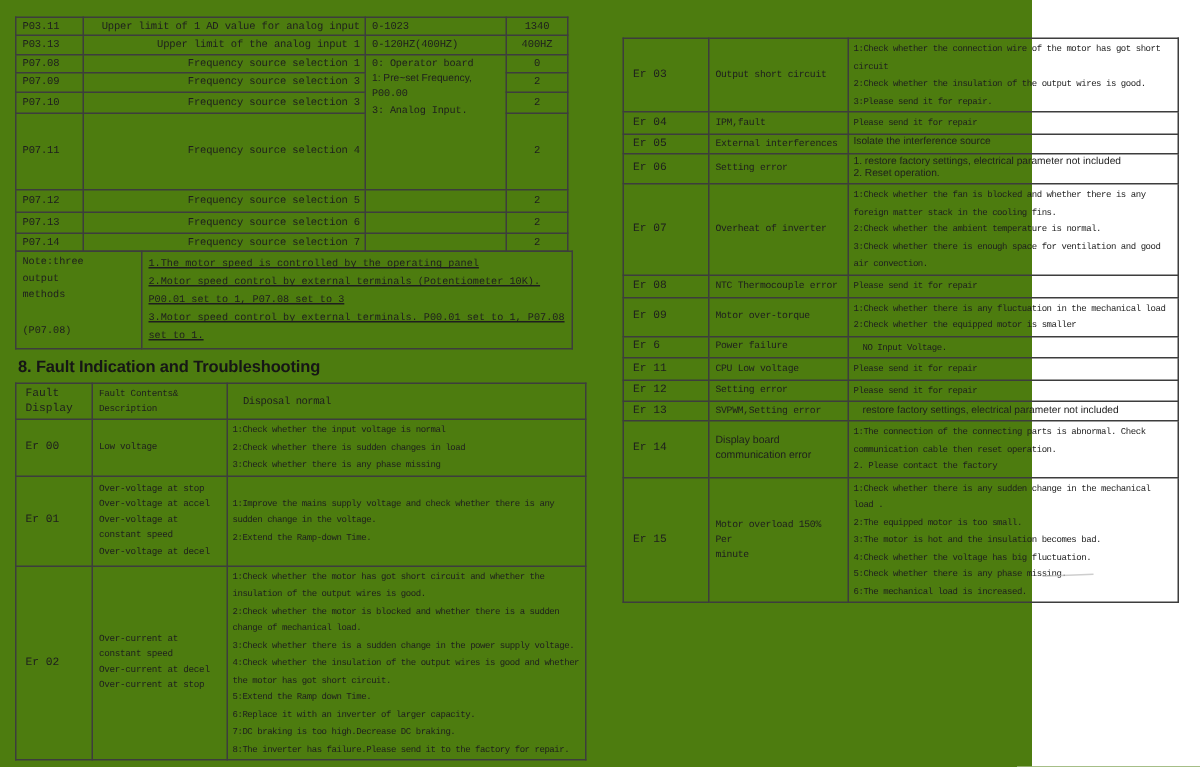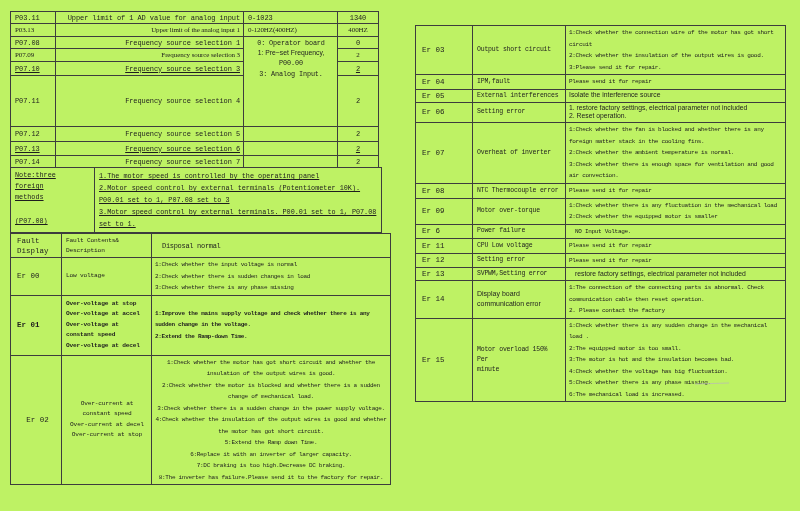--- a/index.html
+++ b/index.html
@@ -5,45 +5,45 @@
   * { box-sizing: border-box; margin: 0; padding: 0; }
   body {
     width: 800px; height: 511px;
     background: #ffffff;
     font-family: "Liberation Mono", monospace;
     color: #1e1e1e;
     overflow: hidden;
   }
   .page {
     position: relative;
-    width: 800px; height: 511px;
-    background: #bef264;
+    width: 688px; height: 511px;
+    background: #4d7c0f;
     padding: 11px 0 0 10px;
   }
   table { border-collapse: collapse; table-layout: fixed; }
   td { border: 1px solid #3d3d3d; vertical-align: middle; padding: 1px 3px; overflow: hidden; }
 
   
   .left-col { position: absolute; left: 10px; top: 11px; width: 382px; }
 
   .ptable { width: 368px; font-size: 7px; letter-spacing: -0.1px; }
   .ptable td.pcode  { width: 45px; padding-left: 4px; }
   .ptable td.pdesc  { width: 188px; padding-left: 5px; text-align: right; }
   .ptable td.prange { width: 94px; padding-left: 4px; }
   .ptable td.pval   { width: 41px; text-align: center; }
   .ptable tr.r12 { height: 12px; }
-  .ptable tr.r13 { height: 13px; font-family: Liberation Serif, serif; }
-  .ptable tr.r14 { height: 14px; text-decoration: underline; }
+  .ptable tr.r13 { height: 13px; }
+  .ptable tr.r14 { height: 14px; }
   .ptable tr.r15 { height: 15px; }
   .ptable tr.tall { height: 51px; }
-  .opts-cell { vertical-align: top; font-size: 6.8px; text-align: center; }
+  .opts-cell { vertical-align: top; font-size: 6.8px; }
   .opts-cell .ln { line-height: 11px; white-space: nowrap; }
 
   .ntable { width: 372px; margin-top: -1px; font-size: 6.8px; }
-  .ntable td.nlabel { width: 84px; vertical-align: top; padding: 2px 2px 2px 4px; text-decoration: underline; }
+  .ntable td.nlabel { width: 84px; vertical-align: top; padding: 2px 2px 2px 4px; }
   .ntable td.ntext  { vertical-align: top; padding: 2px 4px; text-decoration: underline; }
   .ntable tr { height: 63px; }
   .ntable .ln { line-height: 12px; white-space: nowrap; }
   .nlabel .ln { line-height: 11px; }
   .nlabel .gap { margin-top: 13px; }
 
   .section-heading {
     font-family: "Liberation Sans", sans-serif;
     font-weight: bold; font-size: 11px; color: #161616;
     margin: 6px 0 4px 2px; letter-spacing: -0.1px;
@@ -53,22 +53,22 @@
   .ftable td.fcode { width: 51px; font-size: 7.5px; padding-left: 6px; }
   .ftable td.fcont { width: 90px; font-size: 6.2px; letter-spacing: -0.2px; padding-left: 4px; }
   .ftable td.fdisp { width: 239px; }
   .fcont .ln { line-height: 10.5px; }
   .fdisp { font-size: 6px; letter-spacing: -0.3px; }
   .fdisp .ln { line-height: 11.5px; }
   .hdr { font-size: 7px; }
   .hdr .ln { line-height: 10px; }
   tr.h-hdr  { height: 24px; }
   tr.h-er00 { height: 35px; }
-  tr.h-er01 { height: 60px; font-weight: bold; }
-  tr.h-er02 { height: 128px; text-align: center; }
+  tr.h-er01 { height: 60px; }
+  tr.h-er02 { height: 128px; }
 
   
   .right-col { position: absolute; left: 415px; top: 25px; }
   .rtable { width: 370px; }
   .rtable td.fcode { width: 57px; font-size: 7.5px; padding-left: 6px; }
   .rtable td.fcont { width: 93px; font-size: 6.5px; letter-spacing: -0.2px; padding-left: 4px; }
   .rtable td.fdisp { width: 220px; }
   .rtable .fcont .ln { line-height: 10px; }
   tr.rh46 { height: 46px; } tr.rh14 { height: 14px; } tr.rh13 { height: 13px; }
   tr.rh18 { height: 18px; } tr.rh59 { height: 59px; } tr.rh15 { height: 15px; }
@@ -149,35 +149,36 @@
         <td class="pval">2</td>
       </tr>
     </tbody>
       </table>
 
     <table class="ntable">
       <tbody>
           <tr>
         <td class="nlabel">
           <div class="ln">Note:three</div>
-          <div class="ln">foreign</div>
+          <div class="ln">output</div>
           <div class="ln">methods</div>
           <div class="ln gap">(P07.08)</div>
         </td>
         <td class="ntext">
           <div class="ln">1.The motor speed is controlled by the operating panel</div>
           <div class="ln">2.Motor speed control by external terminals (Potentiometer 10K).</div>
           <div class="ln">P00.01  set to 1, P07.08 set to 3</div>
           <div class="ln">3.Motor speed control by external terminals. P00.01 set to 1, P07.08</div>
           <div class="ln">set to 1.</div>
         </td>
       </tr>
     </tbody>
       </table>
 
+    <div class="section-heading">8.  Fault Indication and Troubleshooting</div>
 
     <table class="ftable">
       <tbody>
           <tr class="h-hdr">
         <td class="fcode hdr">
           <div class="ln">Fault</div>
           <div class="ln">Display</div>
         </td>
         <td class="fcont hdr">
           <div class="ln">Fault Contents&amp;</div>

